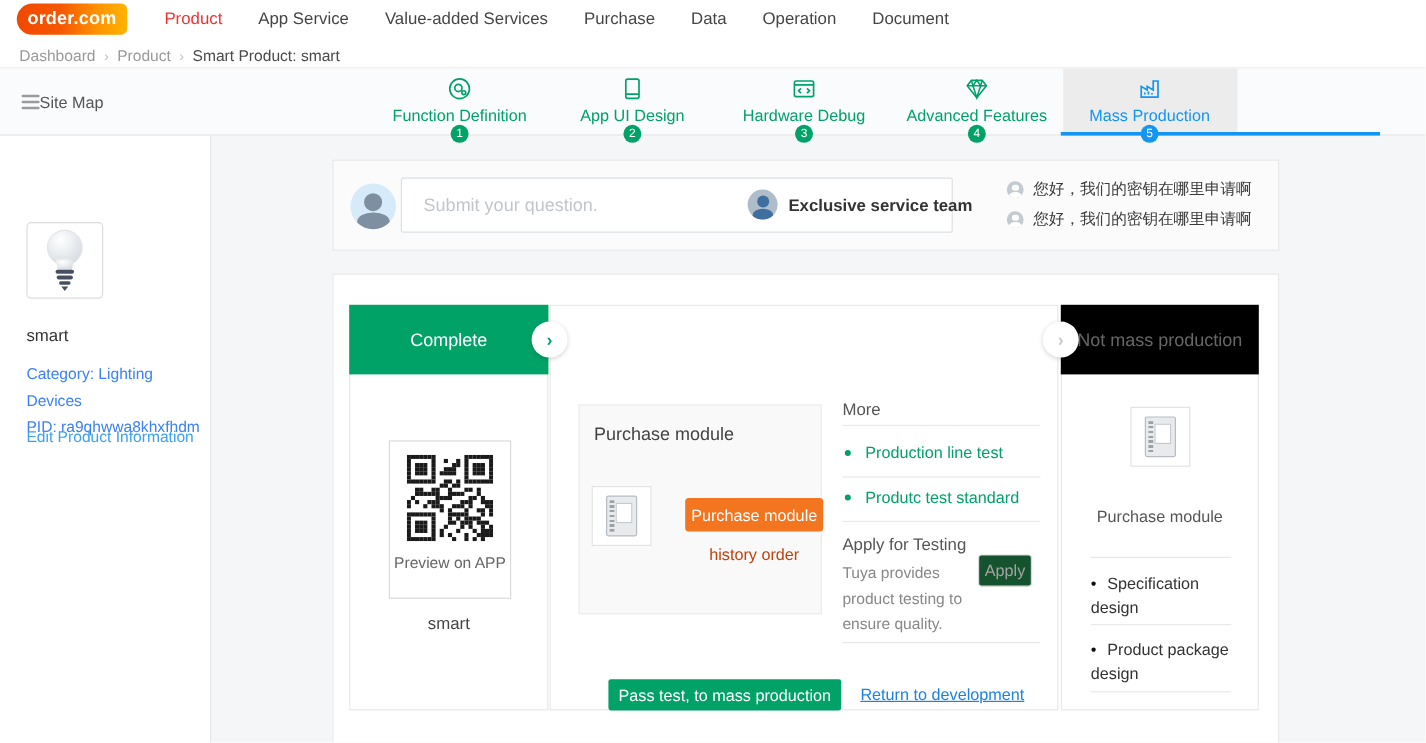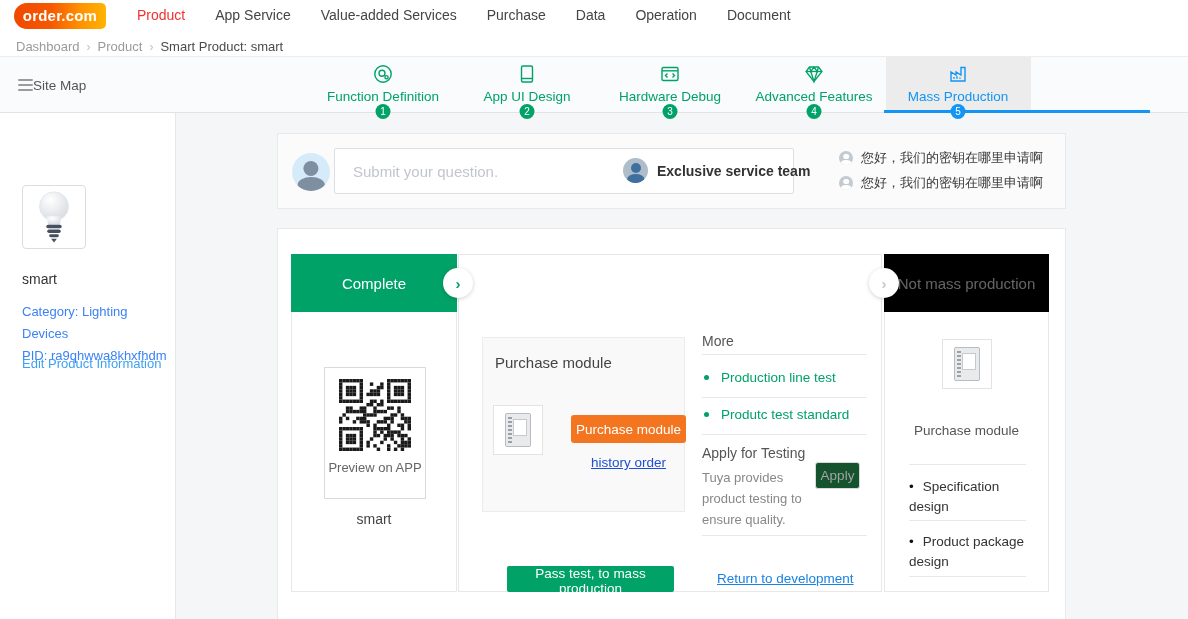--- a/index.html
+++ b/index.html
@@ -86,31 +86,31 @@
   .purchase-panel { position:absolute; left:23px; top:82px; width:203px; height:175px; background:#f9f9f9; border:1px solid #ececec; }
   .purchase-title { position:absolute; left:12px; top:16px; font-size:15px; color:#444; }
   .module-box { width:50px; height:50px; background:#fff; border:1px solid #e3e3e3; display:flex; align-items:center; justify-content:center; }
   .mod-1 { position:absolute; left:10px; top:67px; }
   .module { width:26px; height:34px; background:#e8eaec; border:1px solid #b7bcc2; border-radius:2px; position:relative; }
   .module::before { content:""; position:absolute; left:2px; top:3px; bottom:3px; width:4px;
                     background:repeating-linear-gradient(180deg,#9aa1a8 0 2px,transparent 2px 4px); }
   .module::after { content:""; position:absolute; right:3px; top:5px; width:12px; height:15px; background:#fff; border:1px solid #c6cacd; }
   .btn-orange { position:absolute; left:88px; top:77px; width:115px; height:28px; background:#f4751f; border:none; border-radius:3px;
                 color:#fff; font-size:13.5px; font-family:"Liberation Sans",sans-serif; cursor:pointer; }
-  .history-link { position:absolute; left:88px; top:117px; width:115px; text-align:center; font-size:13.5px; color:#1d4ed8; text-decoration:underline; cursor:pointer; }
+  .history-link { position:absolute; left:88px; top:117px; width:115px; text-align:center; font-size:13.5px; color:#c2410c; cursor:pointer; }
   .more-col { position:absolute; left:243px; top:0; width:165px; }
   .more-title { position:absolute; left:0; top:78px; font-size:14px; color:#555; }
   .hline { position:absolute; left:0; width:165px; height:1px; background:#e8e8e8; }
   .more-link { position:absolute; left:2px; font-size:13.5px; color:#00a268; cursor:pointer; }
   .more-link::before { content:""; display:inline-block; width:5px; height:5px; border-radius:50%; background:#00a268; margin-right:12px; vertical-align:2px; }
   .apply-title { position:absolute; left:0; top:190px; font-size:14px; color:#555; }
   .apply-desc { position:absolute; left:0; top:212px; width:115px; font-size:13px; color:#888; line-height:21px; }
   .btn-apply { position:absolute; left:113px; top:207px; width:45px; height:27px; background:#14532d; border:1px solid #d9d9d9; border-radius:3px;
                color:#a3a3a3; font-size:13.5px; font-family:"Liberation Sans",sans-serif; cursor:pointer; }
-  .btn-pass { position:absolute; left:48px; top:311px; width:167px; height:26px; background:#00a268; border:none; border-radius:2px;
+  .btn-pass { position:absolute; left:48px; top:311px; width:194px; height:26px; background:#00a268; border:none; border-radius:2px;
               color:#fff; font-size:13.5px; font-family:"Liberation Sans",sans-serif; cursor:pointer; }
   .return-link { position:absolute; left:258px; top:316px; font-size:13.5px; color:#1a82e2; text-decoration:underline; cursor:pointer; white-space:nowrap; }
 
   
   .mod-3 { position:absolute; left:57px; top:84px; }
   .nm-label { position:absolute; left:0; right:0; top:168px; text-align:center; font-size:13.5px; color:#555; }
   .nm-line { position:absolute; left:24px; width:117px; height:1px; background:#e8e8e8; }
   .nm-item { position:absolute; left:24px; width:120px; font-size:13.5px; color:#333; line-height:20px; }
   .nm-item::before { content:"\2022"; margin-right:9px; color:#111; }
 </style>

